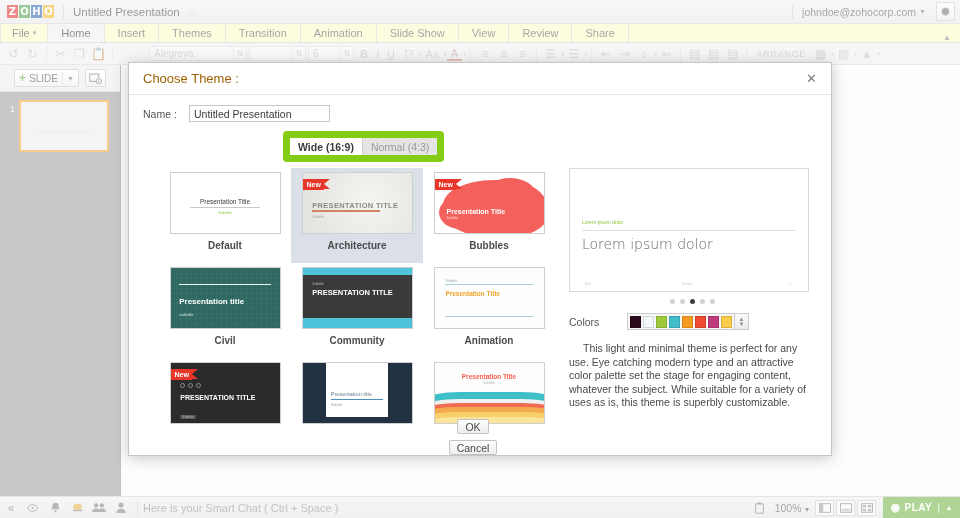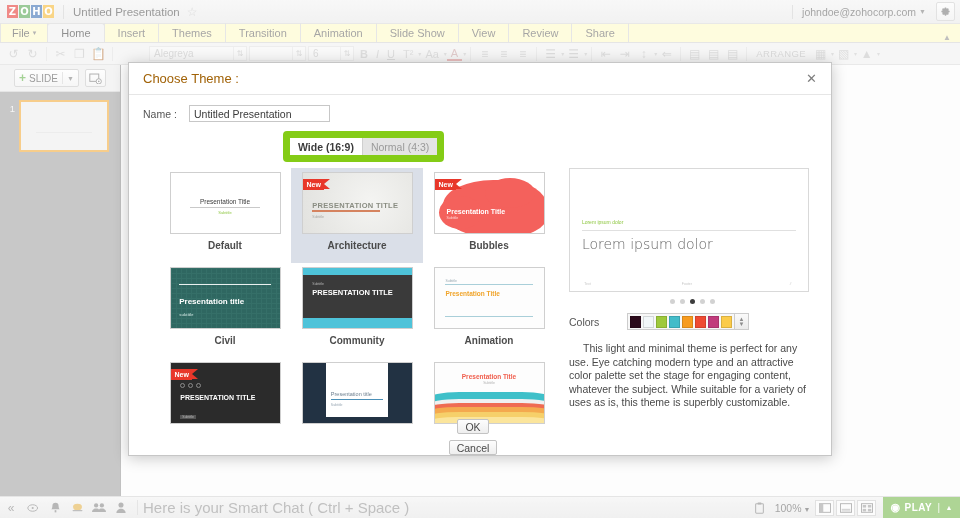--- a/index.html
+++ b/index.html
@@ -128,21 +128,21 @@
 
   
   .statusbar {
     position: absolute; left: 0; bottom: 0; width: 960px; height: 22px;
     background: linear-gradient(to bottom,#f0f0f0,#e4e4e4);
     border-top: 1px solid #cfcfcf; display: flex; align-items: center;
   }
   .sb-ico { width: 22px; height: 22px; display: flex; align-items: center;
     justify-content: center; color: #7d7d7d; font-size: 12px; }
   .sb-sep { width: 1px; height: 15px; background: #d0d0d0; margin: 0 5px; }
-  .smartchat { font-size: 15px; color: #8d8d8d; }
+  .smartchat { font-size: 11px; color: #8d8d8d; }
   .sb-right { margin-left: auto; display: flex; align-items: center; padding-right: 0; }
   .zoom-lbl { font-size: 10.5px; color: #5a5a5a; padding: 0 4px; }
   .view-btn { width: 19px; height: 16px; border: 1px solid #c9c9c9; background: #fafafa;
     margin: 0 1px; display:flex; align-items:center; justify-content:center; }
   .play-btn {
     background: #6cb33f; color: #fff; height: 22px; padding: 0 7px;
     display: flex; align-items: center; font-size: 10px; font-weight: bold;
     letter-spacing: .5px; margin-left: 6px;
   }
   .play-btn .ptri { margin-right: 4px; font-size: 11px; }

